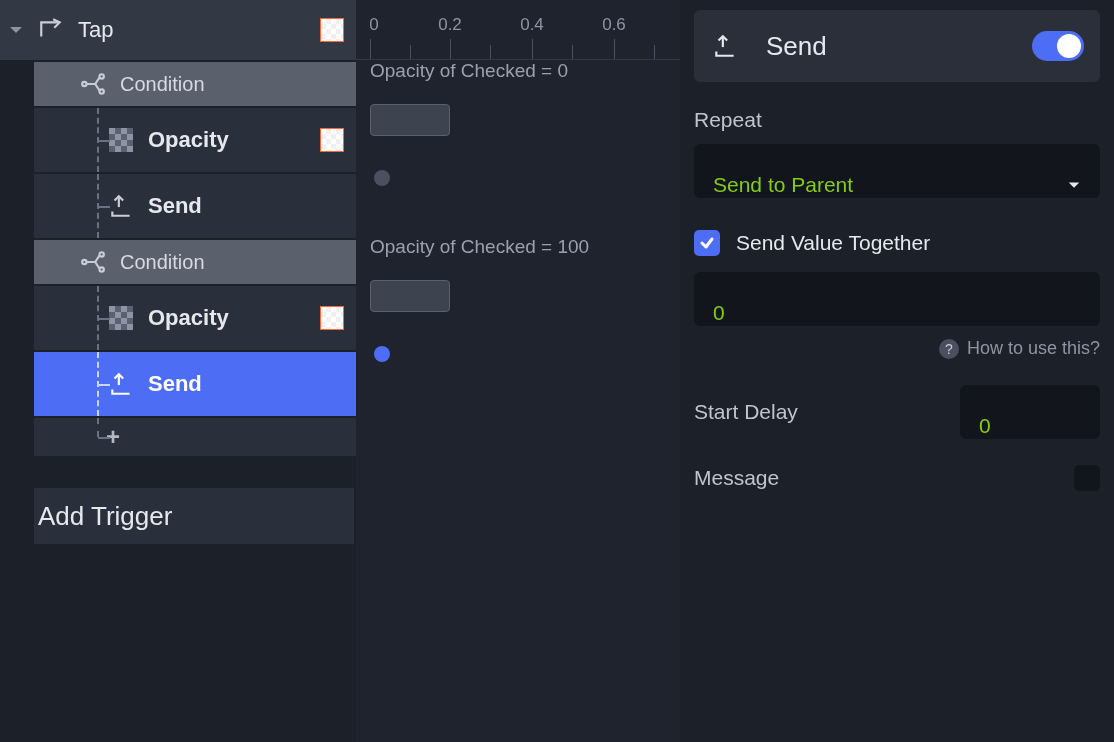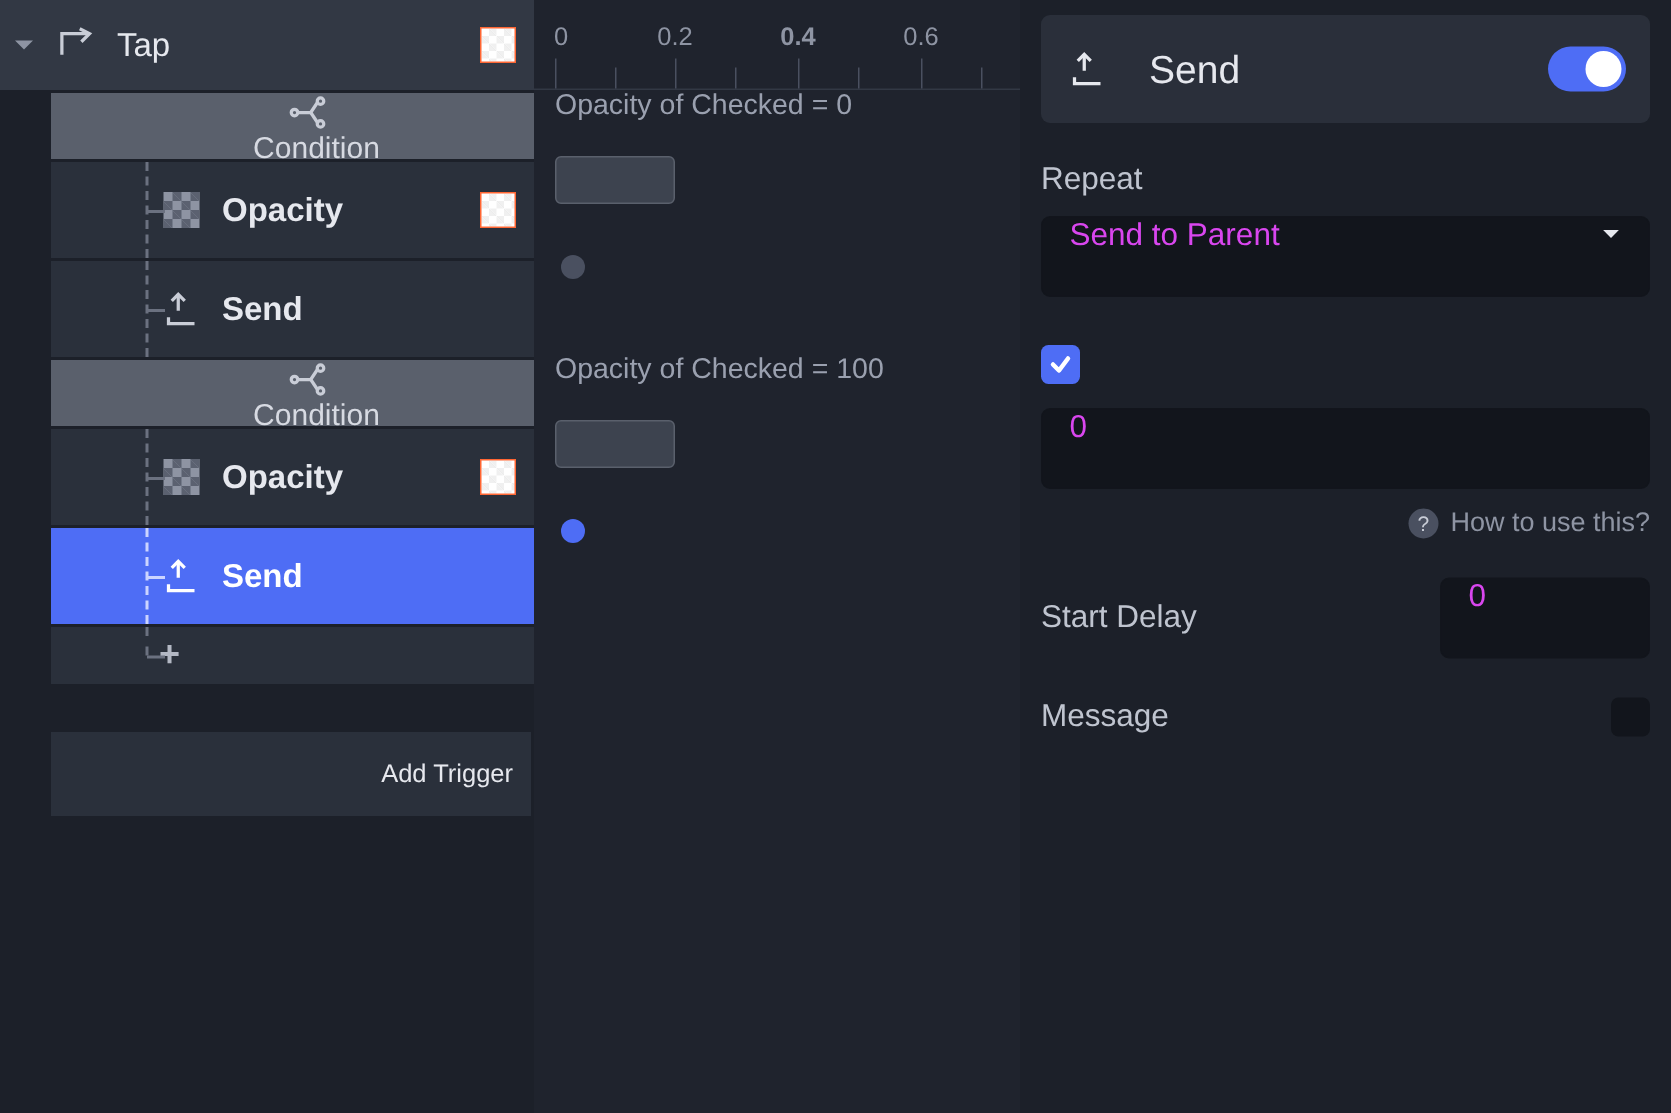--- a/index.html
+++ b/index.html
@@ -25,26 +25,26 @@
     background:#2a303b;
     position:relative;
   }
   .tree-row + .tree-row { margin-top:2px; }
   .row-trigger { background:#323844; height:60px; }
   .row-condition { background:#5a606c; color:#d7dae2; font-size:20px; height:44px;}
   .row-action { background:#2a303b; }
   .row-selected { background:#4e6df5; color:#fff; }
   .row-add-action { background:#2a303b; height:38px; }
   .row-gap { background:transparent; height:30px; }
-  .row-add-trigger { background:#2a303b; color:#e6e8ee; height:56px; justify-content:flex-end; font-size:17px; margin:0 2px;}
+  .row-add-trigger { background:#2a303b; color:#e6e8ee; height:56px; justify-content:flex-start; font-size:26px; margin:0 2px;}
 
   .chevron-collapse { width:24px; display:flex; justify-content:center; }
   .chevron-collapse svg path{ fill:#8e94a3;}
   .row-condition .tree-label{ color:#d7dae2;}
-  .indent1 { padding-left:44px;flex-direction:column; }
+  .indent1 { padding-left:44px; }
   .indent2 { padding-left:36px;font-weight:bold; }
   .tree-icon { width:30px; height:30px; display:flex; align-items:center; justify-content:center; margin-right:12px;}
   .tree-icon svg { width:26px; height:26px; }
   .tree-label { flex:1; }
   .guide {
     position:absolute; left:63px; top:0; bottom:0; width:0;
     border-left:2px dashed #6b7180;
   }
   .row-selected .guide{ border-left-color:#cbd4ff;}
   .guide-tick {
@@ -92,22 +92,22 @@
   .toggle {
     width:52px; height:30px; border-radius:30px; background:#4e6df5; position:relative;
   }
   .toggle::after{
     content:""; position:absolute; right:3px; top:3px; width:24px; height:24px; border-radius:50%;
     background:#fff;
   }
   .field-group { display:flex; flex-direction:column; gap:12px; }
   .field-label { font-size:21px; color:#bfc4cf;}
   .select, .text-input, .num-input {
-    background:#12151c; border:1px solid #12151c; color:#d946ef;
-    border-radius:6px; height:54px; display:flex; align-items:flex-start;
+    background:#12151c; border:1px solid #12151c; color:#84cc16;
+    border-radius:6px; height:54px; display:flex; align-items:flex-end;
     padding:0 18px; font-size:21px;
   }
   .select { justify-content:space-between; }
   .select .caret svg path{ fill:#e6e8ee;}
   .check-row { display:flex; align-items:center; gap:16px; font-size:21px;}
   .checkbox {
     width:26px; height:26px; border-radius:5px; background:#4e6df5; display:flex;
     align-items:center; justify-content:center;
   }
   .checkbox svg{ width:16px; height:16px;}
@@ -245,21 +245,21 @@
 
   <div class="col-timeline">
     <div class="timeline-ruler">
       <span class="ruler-tick major" style="left:14px;"></span>
       <span class="ruler-label" style="left:18px;">0</span>
       <span class="ruler-tick" style="left:54px;"></span>
       <span class="ruler-tick major" style="left:94px;"></span>
       <span class="ruler-label" style="left:94px;">0.2</span>
       <span class="ruler-tick" style="left:134px;"></span>
       <span class="ruler-tick major" style="left:176px;"></span>
-      <span class="ruler-label" style="left:176px;font-weight:bold;">0.4</span>
+      <span class="ruler-label" style="left:176px;">0.4</span>
       <span class="ruler-tick" style="left:216px;"></span>
       <span class="ruler-tick major" style="left:258px;"></span>
       <span class="ruler-label" style="left:258px;">0.6</span>
       <span class="ruler-tick" style="left:298px;"></span>
     </div>
 
     <div class="tl-row cond">
       <span>Opacity of Checked = 0</span>
     </div>
     <div class="tl-row">
@@ -307,20 +307,21 @@
       </div>
     </div>
 
     <div class="field-group">
       <div class="check-row" style="margin-top:6px;">
         <span class="checkbox">
           <svg viewBox="0 0 16 16">
               <path d="M3 8 L7 12 L13 4"></path>
             </svg>
         </span>
+        <span>Send Value Together</span>
       </div>
       <div class="text-input" style="margin-top:4px;">
         <span>0</span>
       </div>
       <div class="help-row">
         <span class="qmark">?</span>
         <span>How to use this?</span>
       </div>
     </div>
 

